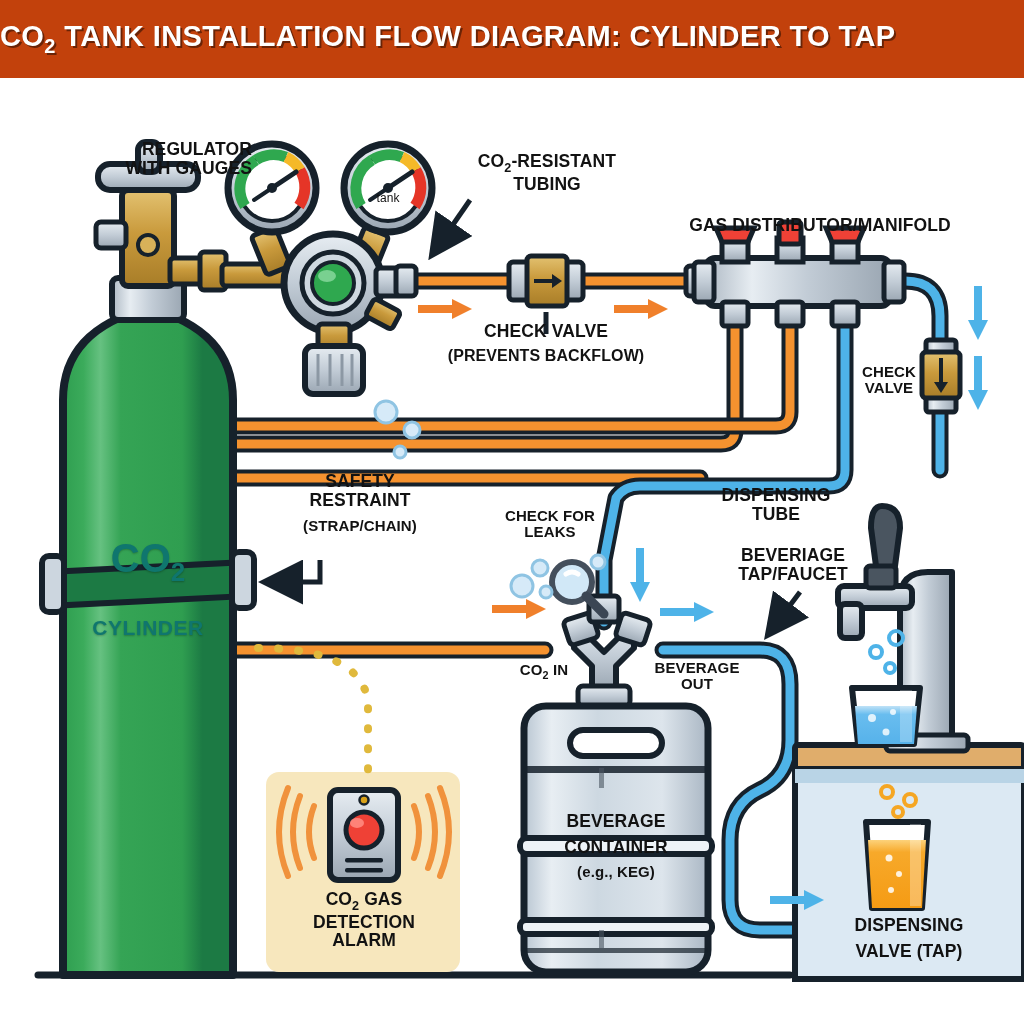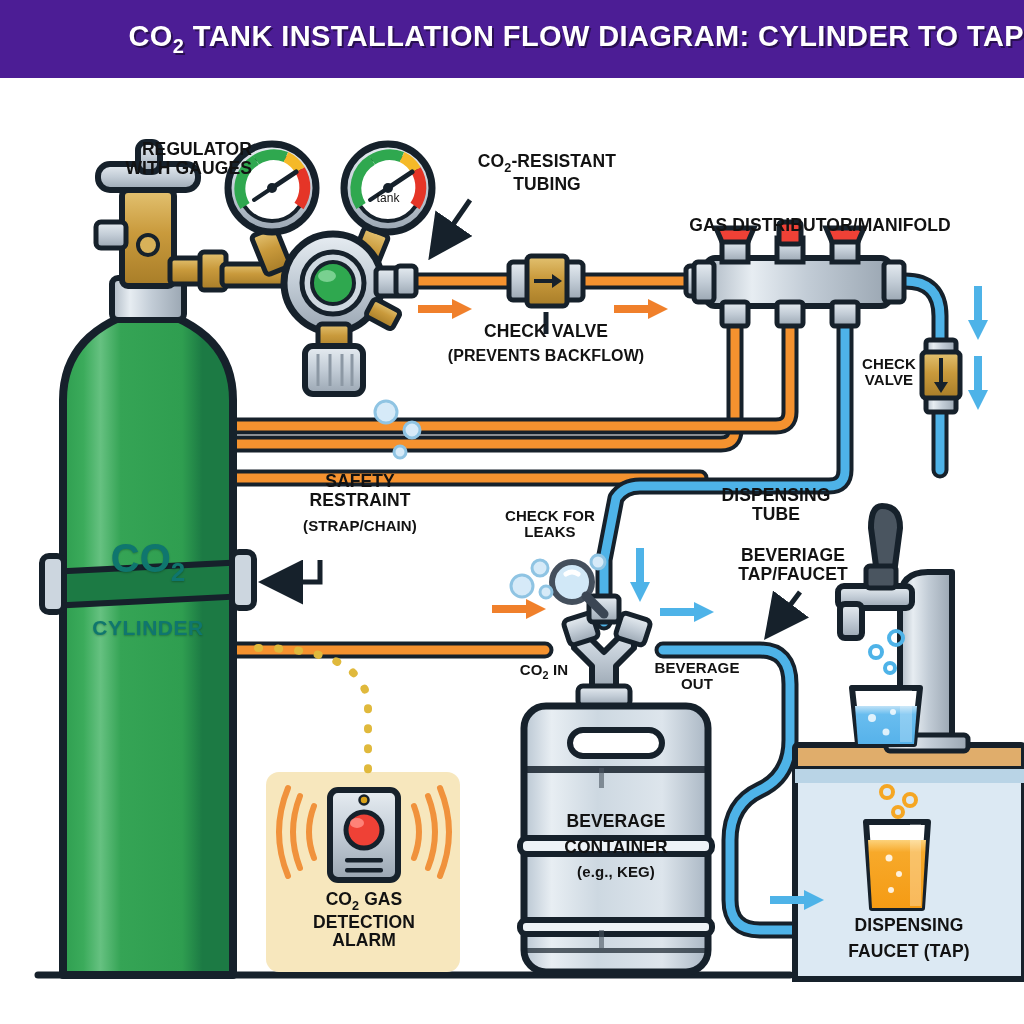--- a/index.html
+++ b/index.html
@@ -3,21 +3,21 @@
 <meta charset="utf-8">
 <title>CO2 Tank Installation Flow Diagram</title>
 <style>
   html,body{margin:0;padding:0;background:#ffffff;}
   body{width:1024px;height:1024px;overflow:hidden;
        font-family:"Liberation Sans","DejaVu Sans",sans-serif;}
   #stage{position:relative;width:1024px;height:1024px;background:#ffffff;}
 
   
   #header{position:absolute;left:0;top:0;width:1024px;height:78px;
-          background:#4c1d95;display:flex;align-items:center;justify-content:flex-end;}
+          background:#c2410c;display:flex;align-items:center;justify-content:flex-start;}
   #header-title{color:#ffffff;font-size:29px;font-weight:bold;letter-spacing:.4px;
                 white-space:nowrap;text-shadow:2px 2px 0 rgba(0,0,0,.45);}
   #header-title .sub{font-size:20px;vertical-align:sub;}
 
   
   .lbl{position:absolute;color:#121212;font-weight:bold;line-height:1.06;
        text-align:center;white-space:pre-line;letter-spacing:.1px;}
   .lbl.l17{font-size:17.5px}
   .lbl.l16{font-size:16px}
   .lbl.l15{font-size:15px}
@@ -380,21 +380,21 @@
 WITH GAUGES</div>
 
   <div class="lbl l17" style="left:432px;top:152px;width:230px;"><span>CO</span><span class="sub">2</span><span>-RESISTANT
 TUBING</span></div>
 
   <div class="lbl l17" style="left:650px;top:180px;width:340px;margin-top:36px;">GAS DISTRIBUTOR/MANIFOLD</div>
 
   <div class="lbl l17" style="left:436px;top:322px;width:220px;">CHECK VALVE</div>
   <div class="lbl l16" style="left:418px;top:348px;width:256px;">(PREVENTS BACKFLOW)</div>
 
-  <div class="lbl l15" style="left:846px;top:356px;width:86px;">CHECK
+  <div class="lbl l15" style="left:846px;top:364px;width:86px;">CHECK
 VALVE</div>
 
   <div class="lbl l17" style="left:268px;top:472px;width:184px;">SAFETY
 RESTRAINT</div>
   <div class="lbl l15" style="left:268px;top:518px;width:184px;">(STRAP/CHAIN)</div>
 
   <div class="lbl l15" style="left:476px;top:508px;width:148px;">CHECK FOR
 LEAKS</div>
 
   <div class="lbl l17" style="left:678px;top:486px;width:196px;">DISPENSING
@@ -410,20 +410,20 @@
 
   <div class="lbl l17" style="left:528px;top:812px;width:176px;">BEVERAGE</div>
   <div class="lbl l17" style="left:528px;top:838px;width:176px;">CONTAINER</div>
   <div class="lbl l15" style="left:528px;top:864px;width:176px;">(e.g., KEG)</div>
 
   <div class="lbl l17" style="left:272px;top:890px;width:184px;"><span>CO</span><span class="sub">2</span><span> GAS
 DETECTION
 ALARM</span></div>
 
   <div class="lbl l17" style="left:800px;top:916px;width:218px;">DISPENSING</div>
-  <div class="lbl l17" style="left:800px;top:942px;width:218px;">FAUCET (TAP)</div>
+  <div class="lbl l17" style="left:800px;top:942px;width:218px;">VALVE (TAP)</div>
 
   <div class="wlbl" style="left:63px;top:536px;width:170px;font-size:40px;"><span>CO</span><span style="font-size:26px;vertical-align:sub;">2</span></div>
   <div class="wlbl" style="left:63px;top:616px;width:170px;font-size:21px;letter-spacing:.5px;">CYLINDER</div>
 
   <div class="lbl" style="left:362px;top:192px;width:52px;font-size:12px;font-weight:normal;">tank</div>
 
 </div>
 
 </body></html>

